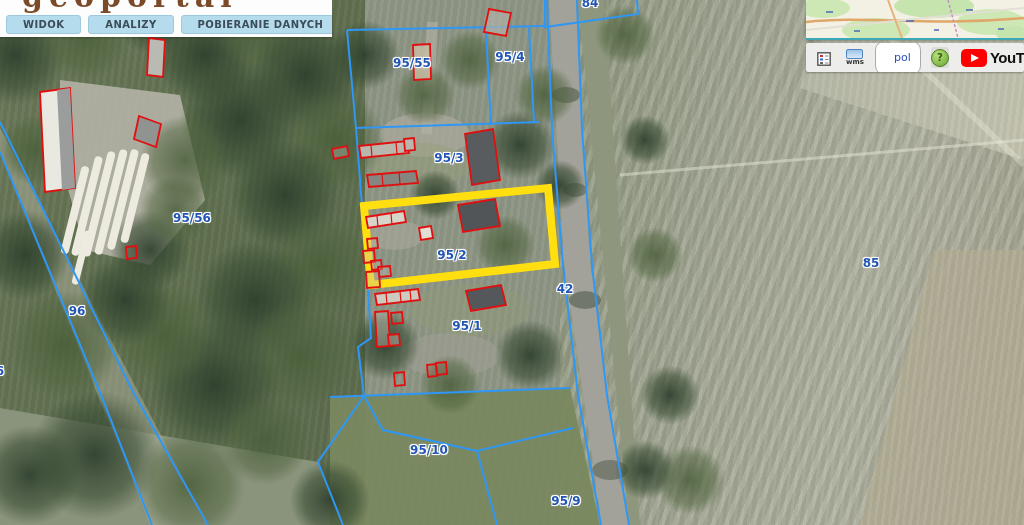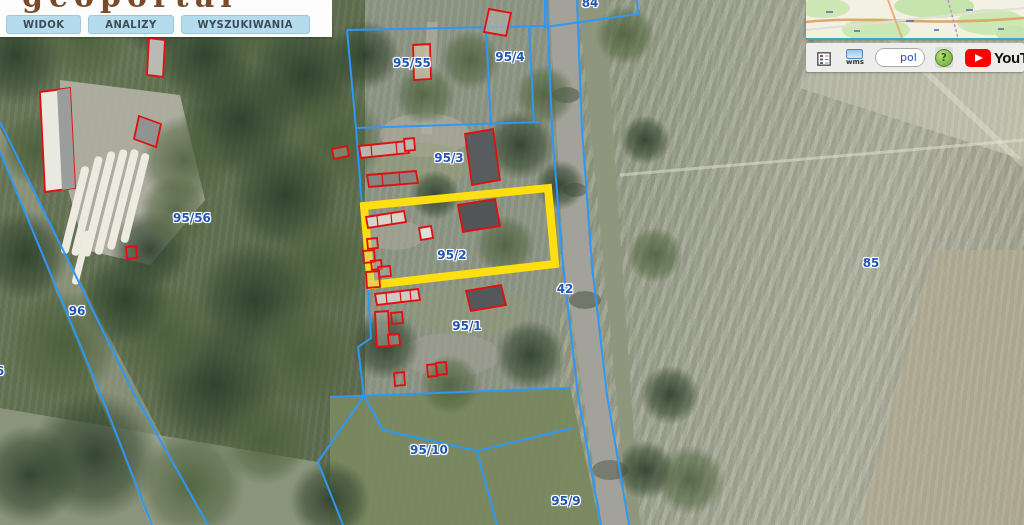--- a/index.html
+++ b/index.html
@@ -43,22 +43,22 @@
   .minimap{position:absolute;left:806px;top:0;width:218px;height:38px;
     border-bottom:2px solid #3fa8b8;box-shadow:0 1px 3px rgba(0,0,0,.3);background:#f3f1e4;}
   
   .toolbar{position:absolute;left:806px;top:43px;width:218px;height:29px;background:#ededeb;
     border-radius:2px;box-shadow:0 1px 2px rgba(0,0,0,.3);display:flex;align-items:center;overflow:hidden;}
   .tb-icon{margin-left:11px;width:14px;height:14px;cursor:pointer;}
   .tb-wms{margin-left:15px;width:30px;display:flex;flex-direction:column;align-items:center;cursor:pointer;}
   .wms-screen{width:15px;height:8px;border:1px solid #4d86c0;border-radius:2px;
     background:linear-gradient(#9cc4e8,#d8e8f6);}
   .tb-wms span{font:700 7px "DejaVu Sans",sans-serif;color:#333;line-height:7px;}
-  .tb-select{margin-left:11px;width:46px;height:19px;background:#fff;border:1px solid #aaa;border-radius:9px;
-    display:flex;align-items:center;justify-content:space-between;padding:0 24px;cursor:pointer;box-sizing:border-box;}
+  .tb-select{margin-left:11px;width:46px;height:34px;background:#fff;border:1px solid #aaa;border-radius:9px;
+    display:flex;align-items:center;justify-content:space-between;padding:0 18px;cursor:pointer;box-sizing:border-box;}
   .tb-select span{font:400 11px "DejaVu Sans",sans-serif;color:#2c4fc0;}
   .tb-help{margin-left:10px;width:22px;height:21px;background:#dcdcda;border-radius:3px;
     display:flex;align-items:center;justify-content:center;cursor:pointer;}
   .help-circle{width:16px;height:16px;border-radius:50%;border:1px solid #4a7f1f;
     background:radial-gradient(circle at 35% 30%,#b8e07e,#6aa832);display:flex;align-items:center;justify-content:center;
     font:700 10px "DejaVu Sans",sans-serif;color:#2f5d0d;}
   .tb-yt{margin-left:12px;display:flex;align-items:center;cursor:pointer;}
   .yt-play{width:26px;height:18px;background:#f00;border-radius:5px;position:relative;flex:none;}
   .yt-play:after{content:"";position:absolute;left:10px;top:5px;border-left:8px solid #fff;
     border-top:4px solid transparent;border-bottom:4px solid transparent;}
@@ -243,20 +243,21 @@
       <div class="plabel" style="left: 0px; top: 371px;">6</div>
       <div class="plabel" style="left: 429px; top: 450px; text-align: right;">95/10</div>
       <div class="plabel" style="left: 566px; top: 501px;">95/9</div>
     </div>
 
   <div class="brand">
     <div class="logo">geoportal</div>
     <div class="menu">
       <button>WIDOK</button>
       <button>ANALIZY</button>
+      <button>POBIERANIE DANYCH</button>
       <button>WYSZUKIWANIA</button>
     </div>
   </div>
 
   <div class="minimap">
     <svg width="218" height="38" viewBox="0 0 218 38">
       <rect width="218" height="38" fill="#f3f1e4"></rect>
       <ellipse cx="18" cy="8" rx="26" ry="10" fill="#cde8b4"></ellipse>
       <ellipse cx="70" cy="30" rx="34" ry="12" fill="#cde8b4"></ellipse>
       <ellipse cx="128" cy="6" rx="40" ry="12" fill="#c6e4ae"></ellipse>

